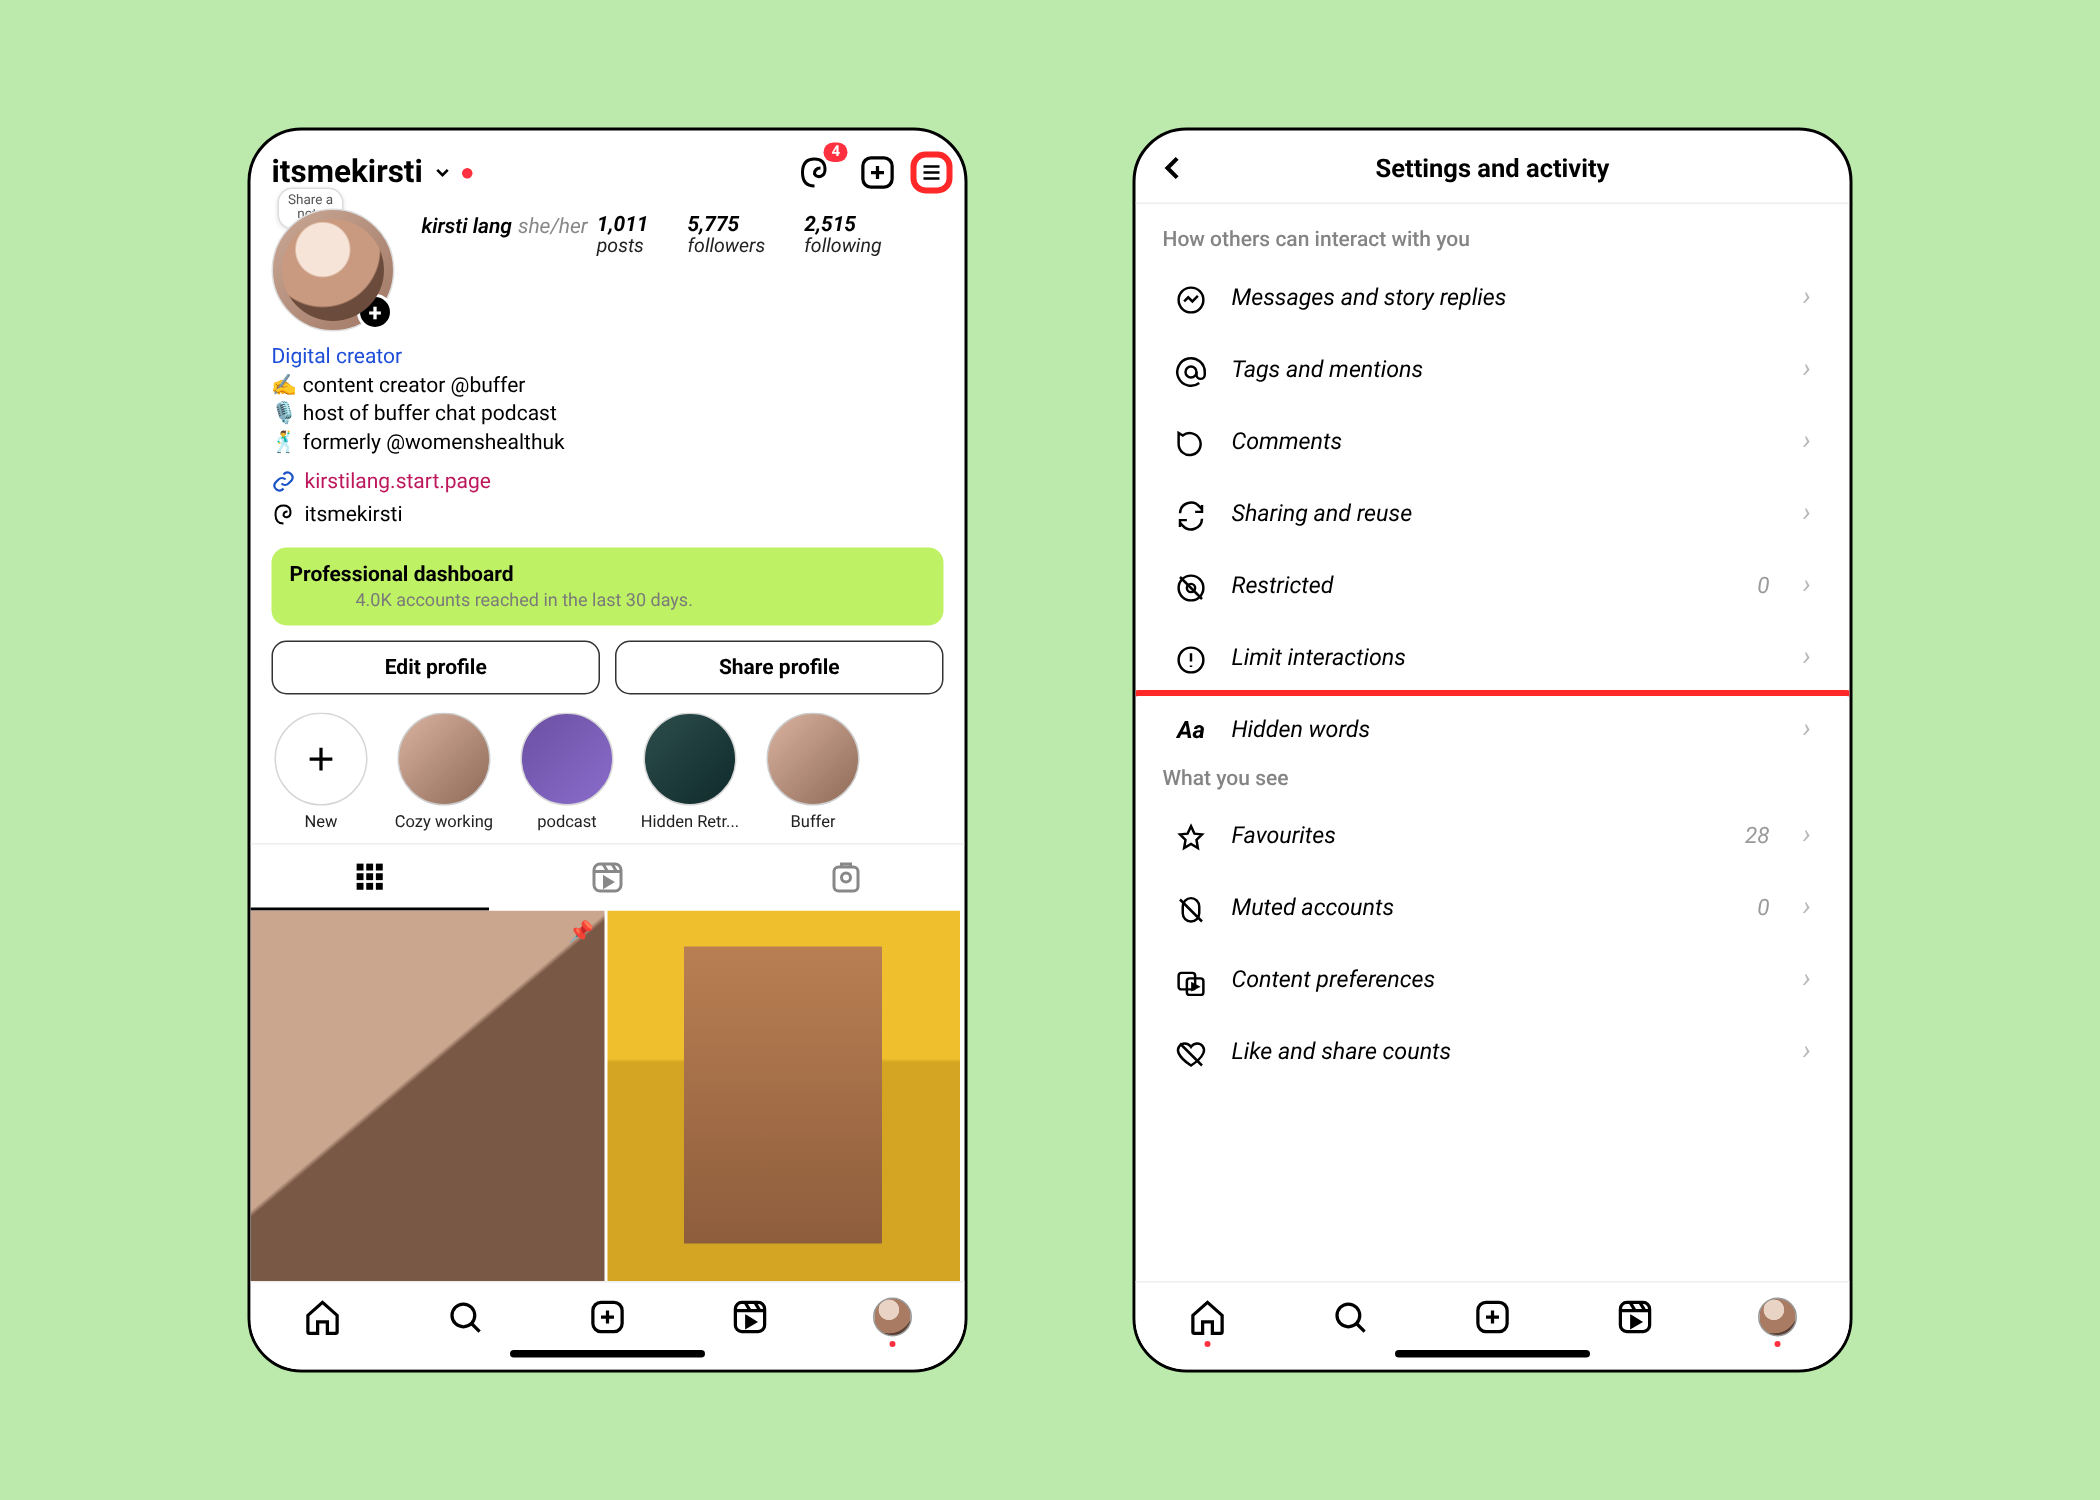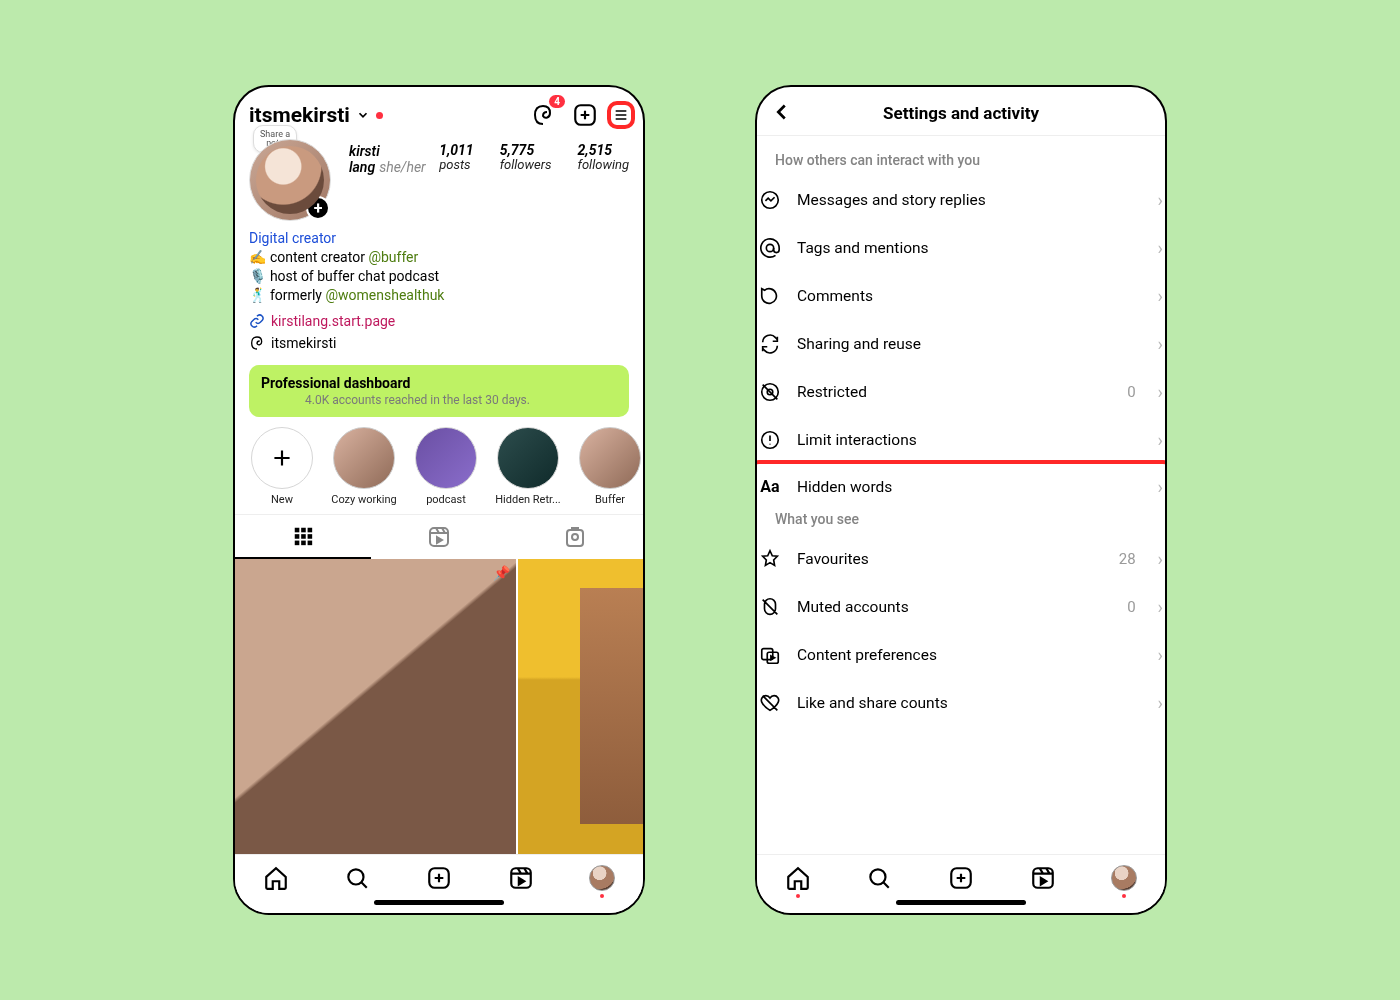--- a/index.html
+++ b/index.html
@@ -6,21 +6,21 @@
   body {
     width: 1400px;
     height: 1000px;
     background: #bceaac;
     display: flex;
     align-items: center;
     justify-content: center;
     gap: 110px;
   }
   .phone {
-    width: 412px;
+    width: 480px;
     height: 830px;
     background: #fff;
     border: 2px solid #000;
     border-radius: 36px;
     position: relative;
     overflow: hidden;
     display: flex;
     flex-direction: column;
   }
   .home-indicator {
@@ -80,21 +80,21 @@
   .display-name { font-size:14px; }
   .display-name .nm { font-weight:600; }
   .display-name .pr { color:#888; font-weight:400; margin-left:4px; }
   .stats-row { display:flex; gap:26px; }
   .stat { font-size:14px; line-height:1.1; }
   .stat .n { font-weight:700; }
   .stat .l { color:#222; font-size:13px; }
 
   .bio { padding: 2px 14px 8px 14px; font-size:14px; line-height:1.35; }
   .bio .cat { color:#1d4ed8; }
-  .bio a { color:#4d7c0f; text-decoration:none; }
+  .bio a { color:#000000; text-decoration:none; }
   .linkrow { display:flex; align-items:center; gap:6px; color:#be185d; font-size:14px; padding:0 14px 4px 14px; }
   .threadsrow { display:flex; align-items:center; gap:6px; font-size:14px; padding:2px 14px 10px 14px; }
 
   .dash-card {
     margin: 4px 14px 10px 14px; background:#bef264; border-radius:10px;
     padding:10px 12px;
   }
   .dash-card .t { font-weight:700; font-size:14px; }
   .dash-card .s { color:#7a7a7a; font-size:12px; margin-top:2px;margin-left:44px; }
 
@@ -144,23 +144,24 @@
   .p2-header {
     display:flex; align-items:center; justify-content:center;
     padding:16px 14px 12px 14px; position:relative;
     border-bottom:1px solid #eee;
   }
   .p2-header .back { position:absolute; left:14px; top:14px; }
   .p2-header .ttl { font-weight:700; font-size:17px; }
   .section-title { color:#848484; font-size:14px; font-weight:500; padding:16px 18px 8px 18px; }
   .settings-list { flex:1; overflow:hidden; }
   .setrow {
-    display:flex; align-items:center; gap:16px;
-    padding:13px 2px; font-size:15.5px;
+    display:flex; gap:16px;
+    padding:13px 26px; font-size:15.5px;
     position:relative;
+    font-style:italic;
   }
   .setrow .ic { width:22px; display:flex;align-items:center;justify-content:center;}
   .setrow .val { margin-left:auto; color:#9a9a9a; font-size:15px; padding-right:6px;}
   .setrow .chev { color:#b9b9b9; font-size:18px; line-height:1;}
   .hl-row {
     position:absolute; left:-8px; right:-8px; top:-4px; bottom:-4px;
     border:4px solid #ff2828; border-radius:10px; pointer-events:none;
   }
   .p2-scroll { flex:1; overflow-y:hidden; display:flex; flex-direction:column;}
   svg { display:block; }
@@ -247,20 +248,24 @@
         <path d="M12 21c-5 0-8-3-8-9s3-9 8-9 7 3 7 7c0 5-5 6-7 3 0-2 1-4 4-4"></path>
       </svg>
     <span>itsmekirsti</span>
   </div>
 
   <div class="dash-card">
     <div class="t">Professional dashboard</div>
     <div class="s">4.0K accounts reached in the last 30 days.</div>
   </div>
 
+  <div class="btnrow">
+    <div class="pillbtn">Edit profile</div>
+    <div class="pillbtn">Share profile</div>
+  </div>
 
   <div class="stories" id="stories">
       <div class="story ">
         <div class="circ">
           <svg width="26" height="26" viewBox="0 0 24 24" stroke="#000" stroke-width="2" fill="none">
             <path d="M12 5v14M5 12h14"></path>
           </svg>
         </div>
         <div class="lab">New</div>
       </div>

